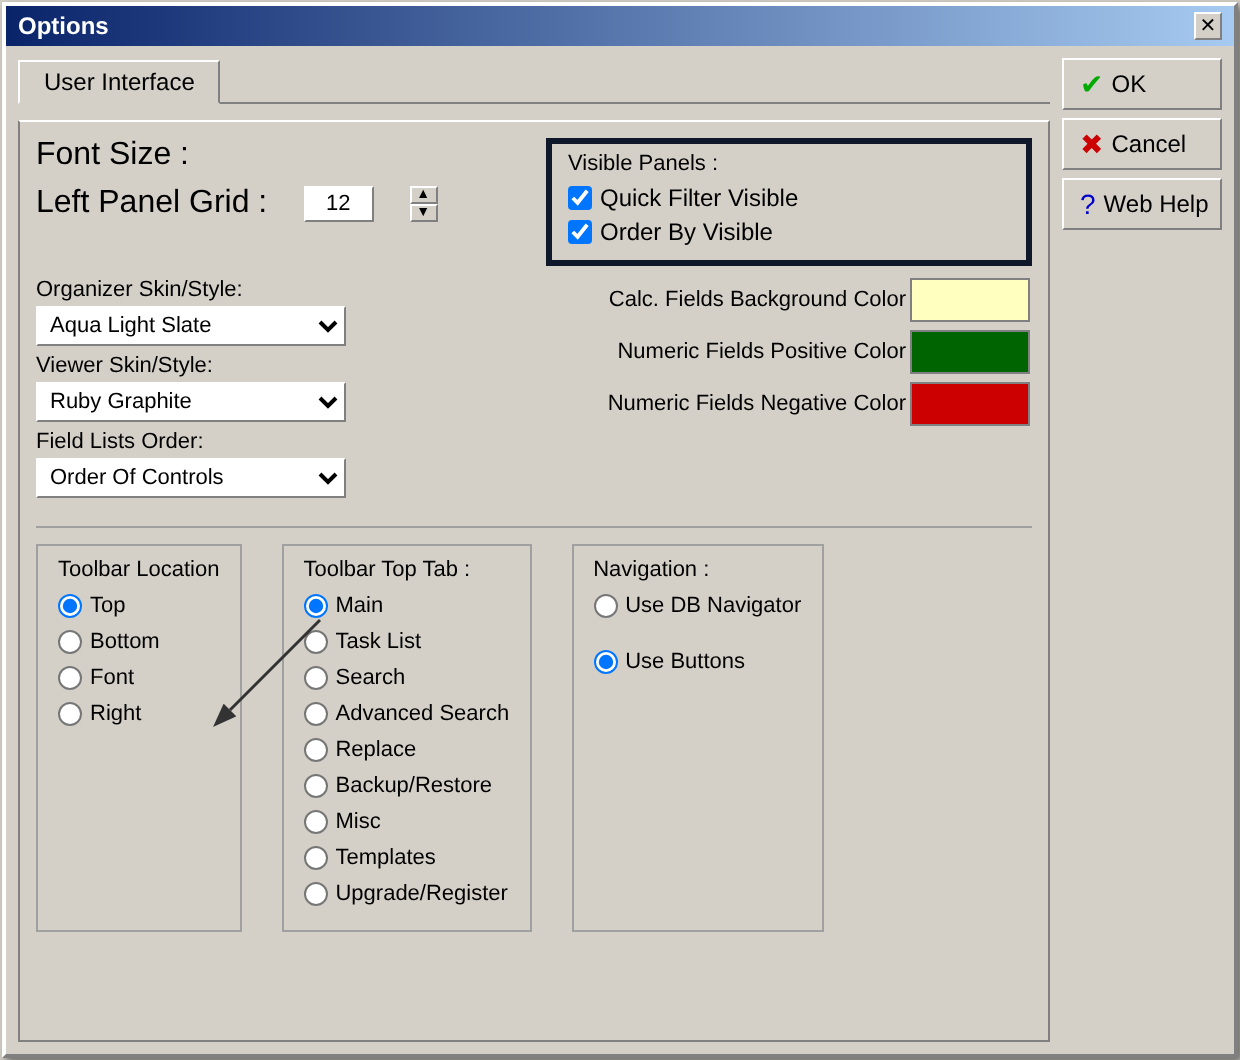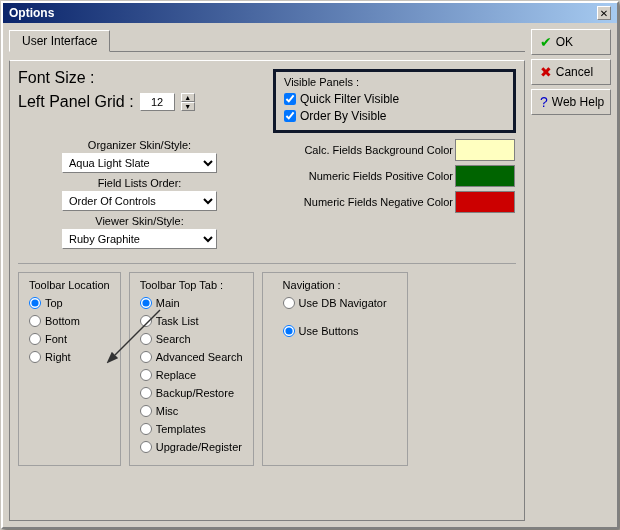--- a/index.html
+++ b/index.html
@@ -101,21 +101,21 @@
     }
     .left-top {
       flex: 1;
     }
     .right-top {
       flex: 1;
     }
     .form-row {
       display: flex;
       align-items: center;
-      gap: 6px;
+      gap: 18px;
       margin-bottom: 4px;
     }
     .form-label {
       font-size: 16px;
       white-space: nowrap;
     }
     .font-size-group {
       display: flex;
       align-items: center;
       gap: 4px;
@@ -167,21 +167,20 @@
     }
     .checkbox-row input[type=checkbox] {
       width: 12px;
       height: 12px;
     }
     .select-group {
       display: flex;
       flex-direction: column;
       gap: 2px;
       margin-bottom: 4px;
-      align-items: center;
     }
     .select-label {
       font-size: 11px;
     }
     select {
       height: 20px;
       font-size: 11px;
       border: 1px solid #808080;
       border-top-color: #ffffff;
       border-left-color: #ffffff;
@@ -204,21 +203,21 @@
       width: 60px;
       height: 22px;
       border: 1px solid #808080;
       cursor: pointer;
     }
     .color-swatch.yellow { background: #ffffc0; }
     .color-swatch.green { background: #006400; }
     .color-swatch.red { background: #cc0000; }
     .bottom-section {
       display: flex;
-      gap: 8px;
+      gap: 20px;
       border-top: 1px solid #a0a0a0;
       padding-top: 8px;
       margin-top: 4px;
     }
     .toolbar-location-group {
       border: 1px solid #a0a0a0;
       padding: 6px 10px;
       min-width: 90px;
     }
     .group-title {
@@ -236,21 +235,21 @@
       width: 12px;
       height: 12px;
     }
     .toolbar-top-tab-group {
       border: 1px solid #a0a0a0;
       padding: 6px 10px;
       min-width: 120px;
     }
     .navigation-group {
       border: 1px solid #a0a0a0;
-      padding: 6px 20px;
+      padding: 6px 10px;
       min-width: 110px;
     }
     .sidebar-buttons {
       display: flex;
       flex-direction: column;
       gap: 4px;
       width: 80px;
     }
     .btn {
       padding: 4px 8px;
@@ -336,31 +335,31 @@
 
           <div class="selects-section">
             <div class="select-group">
               <span class="select-label">Organizer Skin/Style:</span>
               <select class="select-wide">
                 <option>Aqua Light Slate</option>
                 <option>Default</option>
               </select>
             </div>
             <div class="select-group">
+              <span class="select-label">Viewer Skin/Style:</span>
+              <select class="select-wide">
+                <option>Ruby Graphite</option>
+                <option>Default</option>
+              </select>
+            </div>
+            <div class="select-group">
               <span class="select-label">Field Lists Order:</span>
               <select class="select-wide">
                 <option>Order Of Controls</option>
                 <option>Alphabetical</option>
-              </select>
-            </div>
-            <div class="select-group">
-              <span class="select-label">Viewer Skin/Style:</span>
-              <select class="select-wide">
-                <option>Ruby Graphite</option>
-                <option>Default</option>
               </select>
             </div>
           </div>
 
           <div class="colors-section">
             <div class="color-row">
               <span class="color-label">Calc. Fields Background Color</span>
               <div class="color-swatch yellow"></div>
             </div>
             <div class="color-row">

